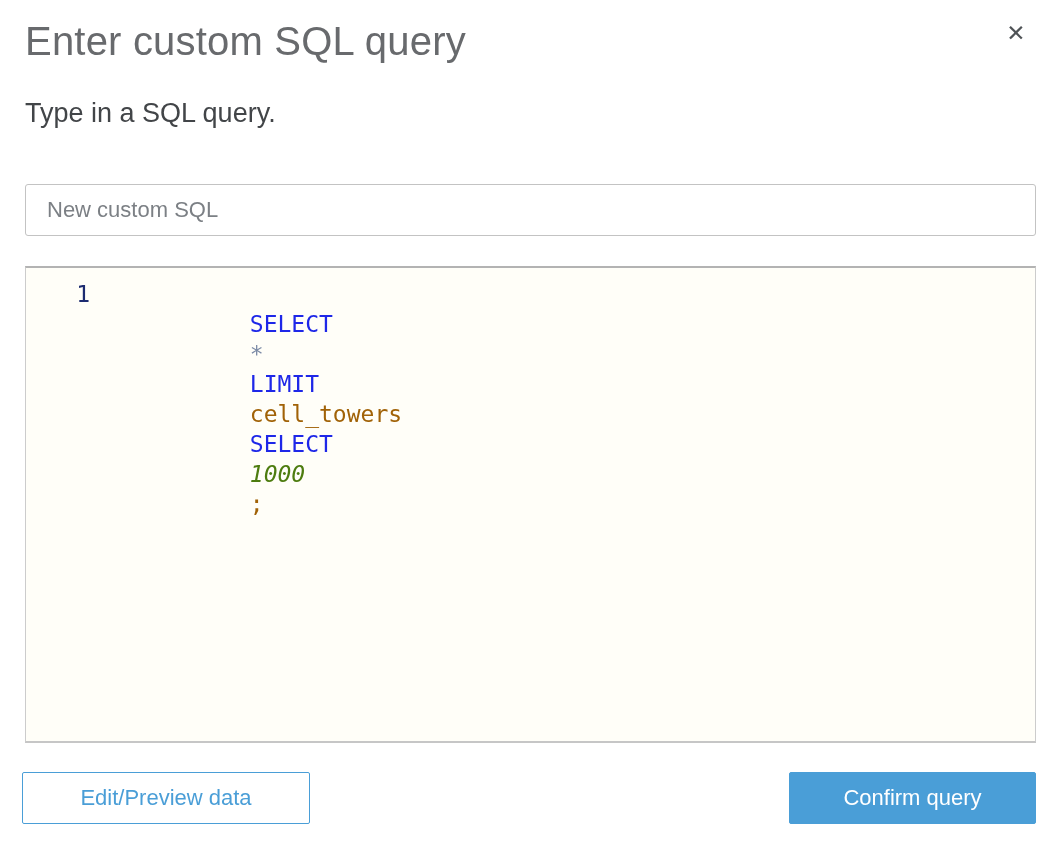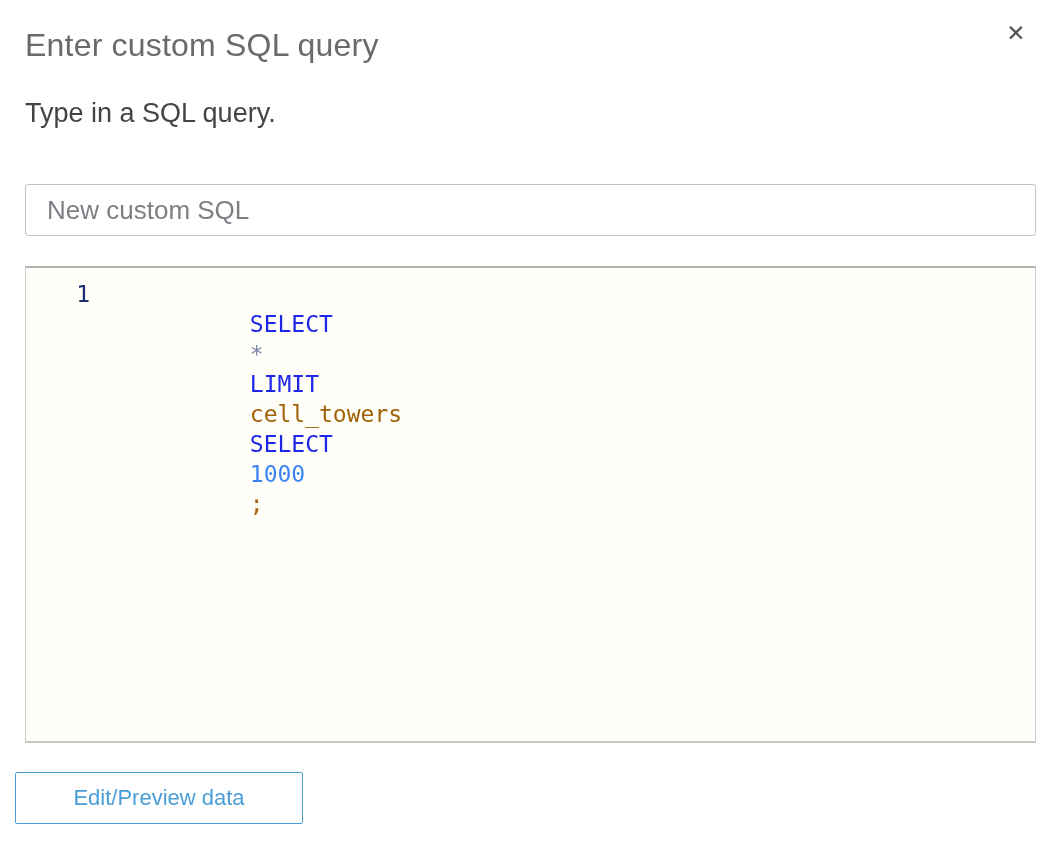--- a/index.html
+++ b/index.html
@@ -15,22 +15,22 @@
     font-family: "Liberation Sans", sans-serif;
   }
   .dialog {
     padding: 0 25px;
     position: relative;
     height: 100%;
     box-sizing: border-box;
   }
   .dialog-title {
     margin: 0;
-    padding-top: 27px;
-    font-size: 32px;
+    padding-top: 19px;
+    font-size: 40px;
     font-weight: 400;
     color: #686a6d;
     letter-spacing: 0.2px;
   }
   .close-btn {
     position: absolute;
     top: 18px;
     right: 30px;
     width: 30px;
     height: 30px;
@@ -51,21 +51,21 @@
   .name-input {
     display: block;
     margin-top: 55px;
     width: 100%;
     box-sizing: border-box;
     height: 52px;
     border: 1px solid #c3c3c3;
     border-radius: 3px;
     background: #ffffff;
     font-family: "Liberation Sans", sans-serif;
-    font-size: 26px;
+    font-size: 22px;
     color: #7c8085;
     padding: 0 21px;
     outline: none;
   }
   .sql-editor {
     margin-top: 30px;
     height: 477px;
     box-sizing: border-box;
     background: #fffef8;
     border: 1px solid #cccccc;
@@ -86,25 +86,25 @@
     text-align: right;
     color: #1c2b70;
   }
   .code {
     margin-left: 49px;
     white-space: pre;
     color: #1a1a1a;
   }
   .tok-keyword  { color: #1e27e8; text-align: right; }
   .tok-operator { color: #7c8ba6; }
-  .tok-number   { color: #3b82f6; }
+  .tok-number   { color: #4d7c0f; font-style: italic; }
   .tok-identifier { color: #a16207; }
   .footer {
     position: absolute;
-    left: 15px;
+    left: 22px;
     right: 25px;
     bottom: 21px;
     display: flex;
     justify-content: space-between;
   }
   .btn {
     height: 52px;
     box-sizing: border-box;
     font-family: "Liberation Sans", sans-serif;
     font-size: 22px;
@@ -150,15 +150,16 @@
         <span class="tok-identifier">cell_towers </span>
         <span class="tok-keyword">SELECT </span>
         <span class="tok-number">1000</span>
         <span class="tok-identifier">;</span>
       </div>
     </div>
   </div>
 
   <div class="footer">
     <button class="btn btn-outline">Edit/Preview data</button>
+    <button class="btn btn-primary">Confirm query</button>
   </div>
 
 </div>
 
 </body></html>

